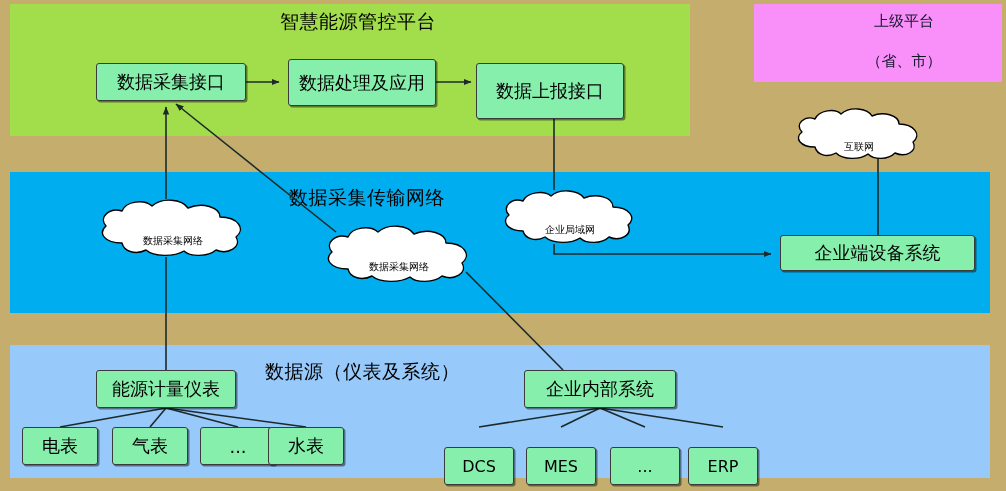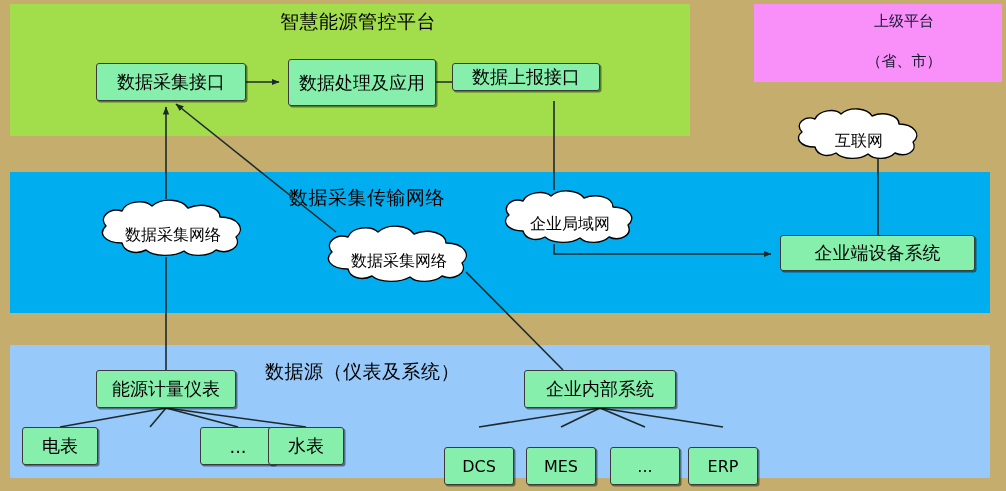--- a/index.html
+++ b/index.html
@@ -46,41 +46,41 @@
     display:flex;align-items:center;justify-content:center;
     color:#000;white-space:nowrap;
     box-shadow:1.5px 1.5px 0 rgba(0,0,0,.45);
   }
   .node.big{font-size:18px;}
   .node.small{font-size:18px;}
   .node.latin{font-size:16px;margin-top:20px;}
 
   #n-collect  {left:96px; top:63px; width:150px;height:38px;}
   #n-process  {left:288px;top:59px; width:148px;height:47px;}
-  #n-report   {left:452px;top:63px; width:148px;height:28px;}
+  #n-report   {left:476px;top:63px; width:148px;height:56px;}
   #n-ent-dev  {left:780px;top:235px;width:195px;height:36px;}
   #n-meter    {left:96px; top:370px;width:140px;height:38px;}
   #n-ent-sys  {left:524px;top:370px;width:152px;height:38px;}
 
   #n-elec {left:22px; top:427px;width:76px;height:38px;}
   #n-gas  {left:112px;top:427px;width:76px;height:38px;}
   #n-dot1 {left:200px;top:427px;width:76px;height:38px;}
   #n-water{left:268px;top:427px;width:76px;height:38px;}
   #n-dcs  {left:444px;top:427px;width:70px;height:38px;}
   #n-mes  {left:526px;top:427px;width:70px;height:38px;}
   #n-dot2 {left:610px;top:427px;width:70px;height:38px;}
   #n-erp  {left:688px;top:427px;width:70px;height:38px;}
 
   
   .cloud{position:absolute;}
   .cloud svg{display:block;overflow:visible;}
   .cloud .cl-label{
-    position:absolute;left:0;top:7px;width:100%;height:100%;
+    position:absolute;left:0;top:13px;width:100%;height:100%;
     display:flex;align-items:center;justify-content:center;
-    font-size:16px;color:#000;white-space:nowrap;pointer-events:none;font-family:Liberation Mono, monospace;
+    font-size:10px;color:#000;white-space:nowrap;pointer-events:none;font-family:Liberation Mono, monospace;
   }
   #cl-acq1{left:92px; top:199px;width:162px;height:58px;}
   #cl-acq2{left:318px;top:225px;width:162px;height:58px;}
   #cl-lan {left:496px;top:190px;width:148px;height:54px;}
   #cl-inet{left:790px;top:108px;width:138px;height:52px;}
 
   
   #wires{position:absolute;left:0;top:0;width:1006px;height:491px;pointer-events:none;}
 </style>
 </head>
@@ -192,20 +192,23 @@
   <div class="node big" id="n-meter">
     <span>能源计量仪表</span>
   </div>
   <div class="node big" id="n-ent-sys">
     <span>企业内部系统</span>
   </div>
 
   <div class="node small" id="n-elec">
     <span>电表</span>
   </div>
+  <div class="node small" id="n-gas">
+    <span>气表</span>
+  </div>
   <div class="node small" id="n-dot1">
     <span>...</span>
   </div>
   <div class="node small" id="n-water">
     <span>水表</span>
   </div>
 
   <div class="node latin" id="n-dcs">
     <span>DCS</span>
   </div>

